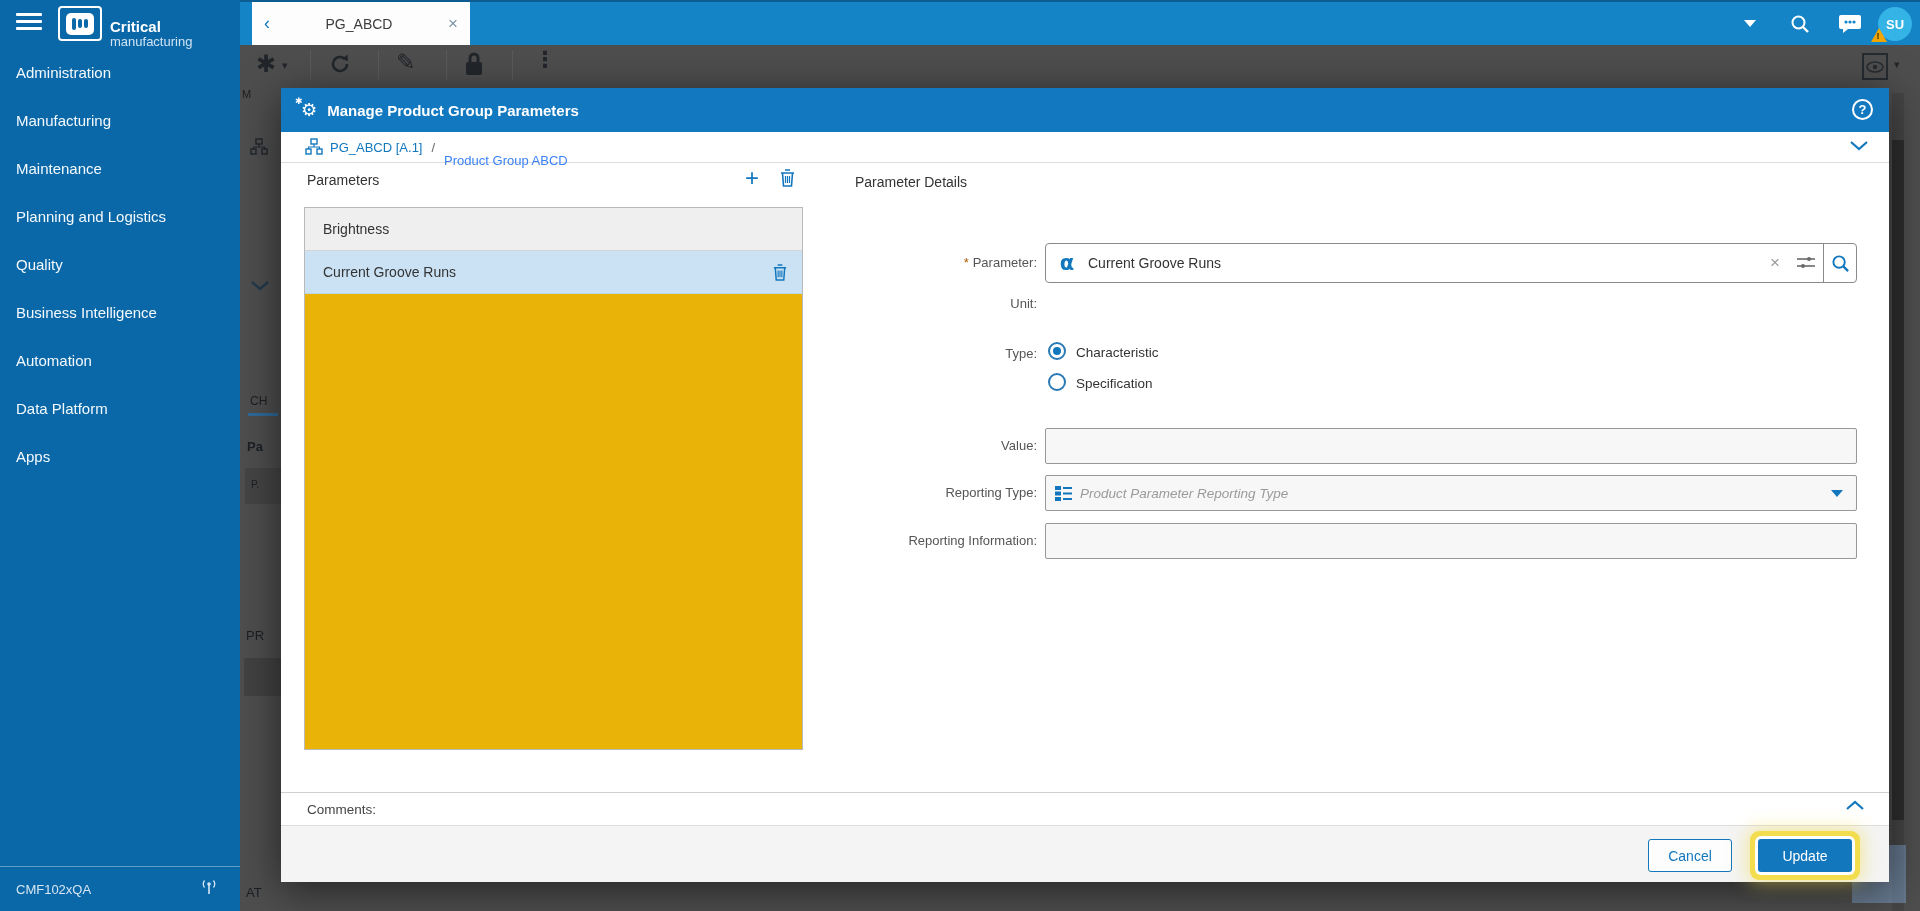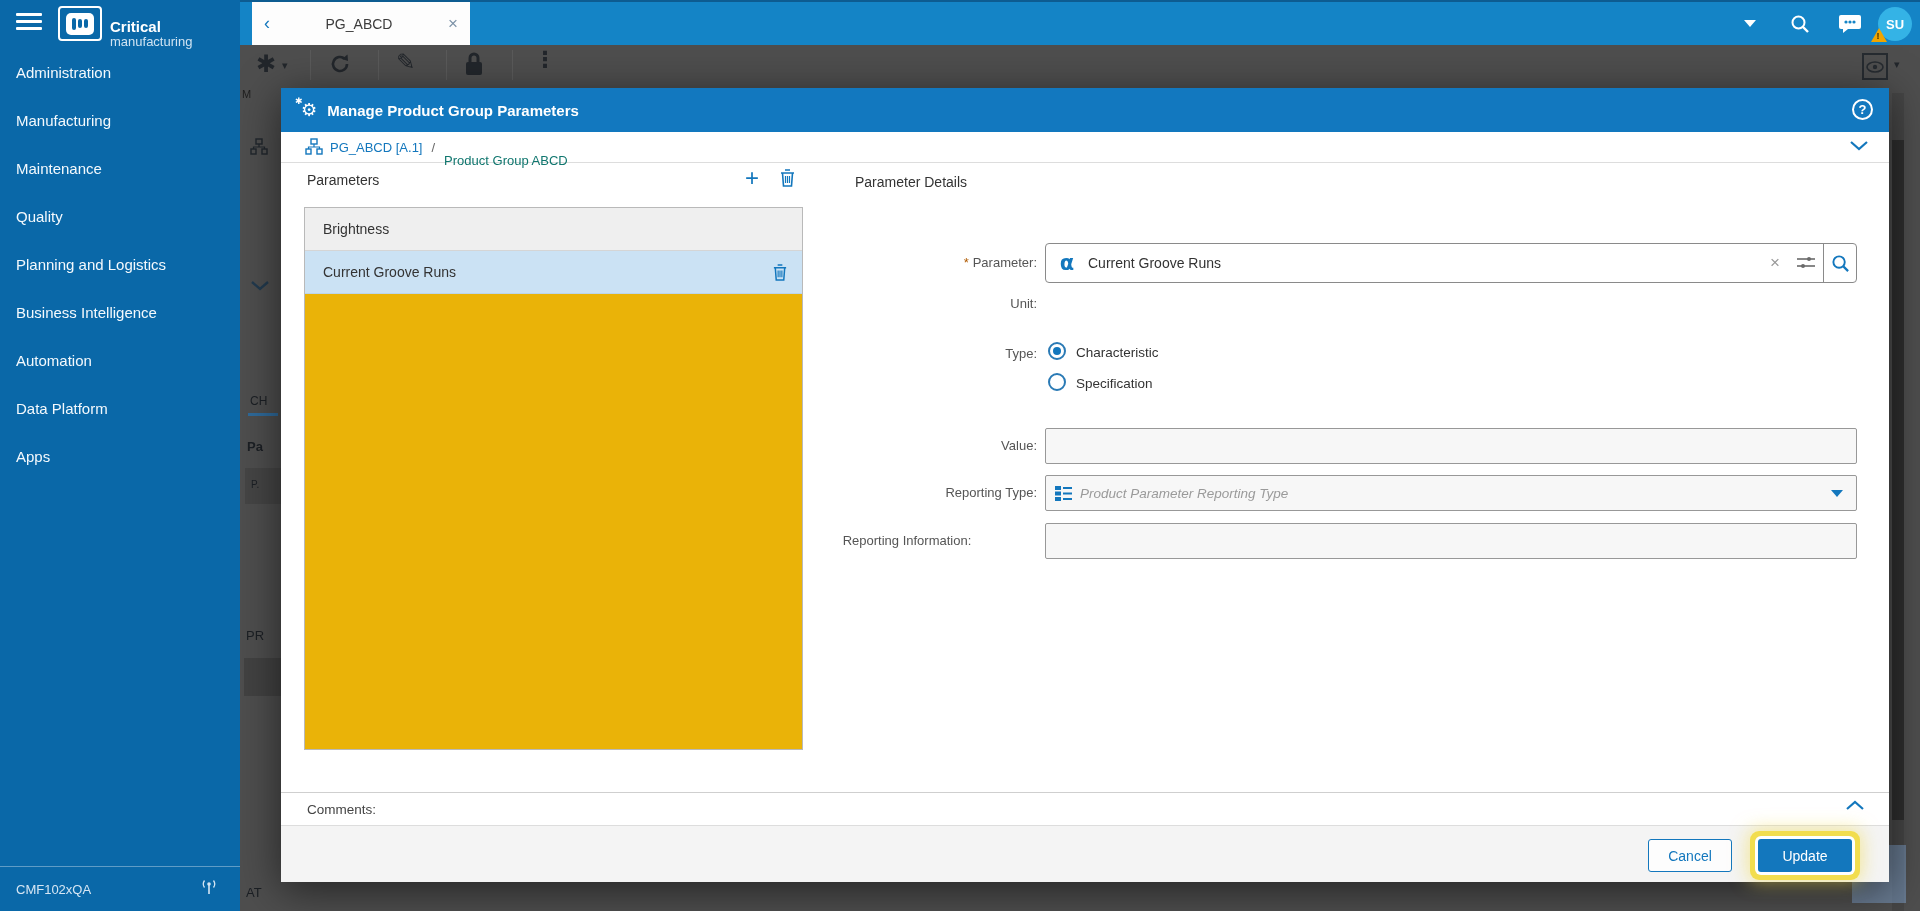--- a/index.html
+++ b/index.html
@@ -52,21 +52,21 @@
   
   #modal { position:absolute; left:281px; top:88px; width:1608px; height:794px; background:#fff; z-index:20; box-shadow:0 8px 40px rgba(0,0,0,.55); }
   #modal-header { position:absolute; left:0; top:0; width:100%; height:44px; background:#1278bf; display:flex; align-items:center; }
   #modal-gear { position:relative; margin-left:20px; color:#fff; font-size:18px; line-height:1; }
   #modal-gear .spark { position:absolute; left:-6px; top:-4px; font-size:9px; }
   #modal-title { margin-left:10px; color:#fff; font-size:15px; font-weight:600; }
   #help-icon { position:absolute; right:16px; top:11px; width:21px; height:21px; border:2px solid #fff; border-radius:50%; color:#fff; font-size:13px; font-weight:bold; display:flex; align-items:center; justify-content:center; cursor:pointer; }
   #breadcrumb { position:absolute; left:0; top:44px; width:100%; height:31px; border-bottom:1px solid #ddd; display:flex; align-items:center; padding-left:24px; }
   #breadcrumb .bc-link { color:#1377bd; font-size:13px; margin-left:7px; cursor:pointer; }
   #breadcrumb .bc-sep { color:#666; font-size:13px; margin:0 9px; }
-  #breadcrumb .bc-cur { color:#0f766e; font-size:13px;margin-top:27px; }
+  #breadcrumb .bc-cur { color:#3b82f6; font-size:13px;margin-top:27px; }
   #bc-collapse { position:absolute; right:20px; top:52px; cursor:pointer; }
 
   
   #params-title { position:absolute; left:26px; top:84px; font-size:14px; color:#333; }
   #param-add { position:absolute; left:464px; top:78px; color:#1377bd; font-size:24px; font-weight:400; line-height:1; cursor:pointer; }
   #param-del { position:absolute; left:498px; top:80px; cursor:pointer; }
   #param-list { position:absolute; left:23px; top:119px; width:499px; height:543px; background:#eab308; border:1px solid #b9b9b9; }
   .param-row { height:43px; display:flex; align-items:center; padding:0 14px 0 18px; font-size:14px; color:#333; border-bottom:1px solid #d5d5d5; background:#efefef; cursor:pointer; }
   .param-row.selected { background:#cbe2f4; border-bottom:1px solid #bcd6ea; }
   .param-row .row-label { flex:1; }
@@ -118,22 +118,22 @@
       </div>
   </div>
   <div id="brand-text">
     <div class="l1">Critical</div>
     <div class="l2">manufacturing</div>
   </div>
   <div id="nav">
     <div class="nav-item">Administration</div>
     <div class="nav-item">Manufacturing</div>
     <div class="nav-item">Maintenance</div>
+    <div class="nav-item">Planning and Logistics</div>
     <div class="nav-item">Quality</div>
-    <div class="nav-item">Planning and Logistics</div>
     <div class="nav-item">Business Intelligence</div>
     <div class="nav-item">Automation</div>
     <div class="nav-item">Data Platform</div>
     <div class="nav-item">Apps</div>
   </div>
   <div id="sidebar-footer">
     <span id="env-label">CMF102xQA</span>
     <svg id="antenna-icon" width="18" height="16" viewBox="0 0 18 16">
       <line x1="9" y1="6" x2="9" y2="15" stroke="#d6e6f4" stroke-width="1.6"></line>
       <circle cx="9" cy="5" r="1.8" fill="#d6e6f4"></circle>
@@ -311,21 +311,21 @@
           <rect x="8" y="6.5" width="9" height="2" fill="#1377bd"></rect>
           <rect x="8" y="12" width="9" height="2" fill="#1377bd"></rect>
         </svg>
     </span>
     <span id="rt-placeholder">Product Parameter Reporting Type</span>
     <span id="rt-caret">
         <span class="caret-down-b"></span>
       </span>
   </div>
 
-  <div class="form-label lbl-x" style="top:445px;text-align:center;">Reporting Information:</div>
+  <div class="form-label lbl-x" style="top:445px;">Reporting Information:</div>
   <input class="plain-input" style="top: 435px;" value="">
 
   <div id="comments-row">
     <span id="comments-label">Comments:</span>
   </div>
   <svg id="comments-collapse" width="20" height="11" viewBox="0 0 20 11">
       <polyline points="2,9 10,2 18,9" stroke="#1377bd" stroke-width="2.2" fill="none"></polyline>
     </svg>
 
   <div id="modal-footer">

